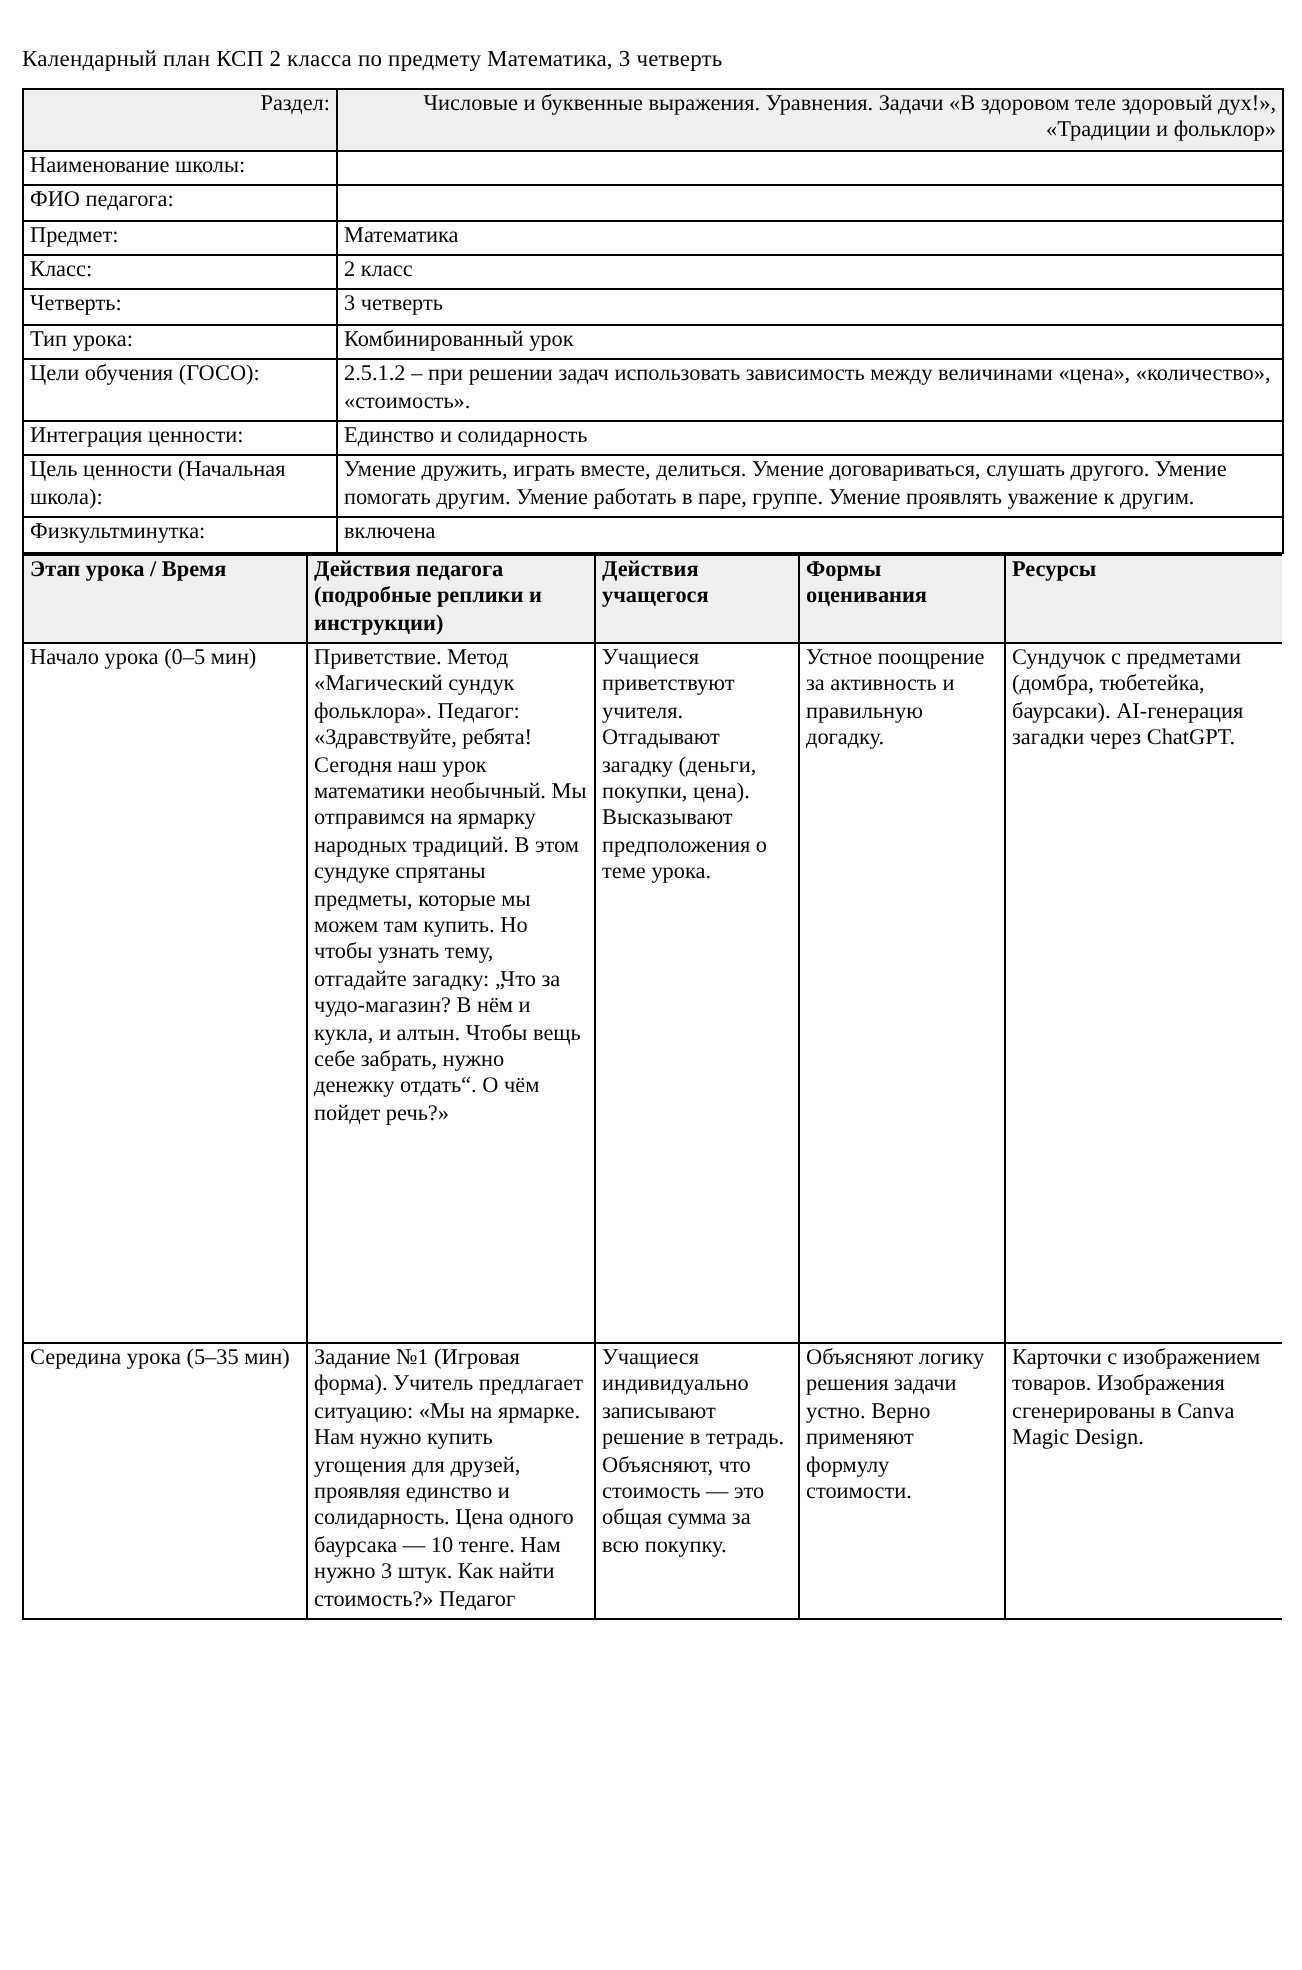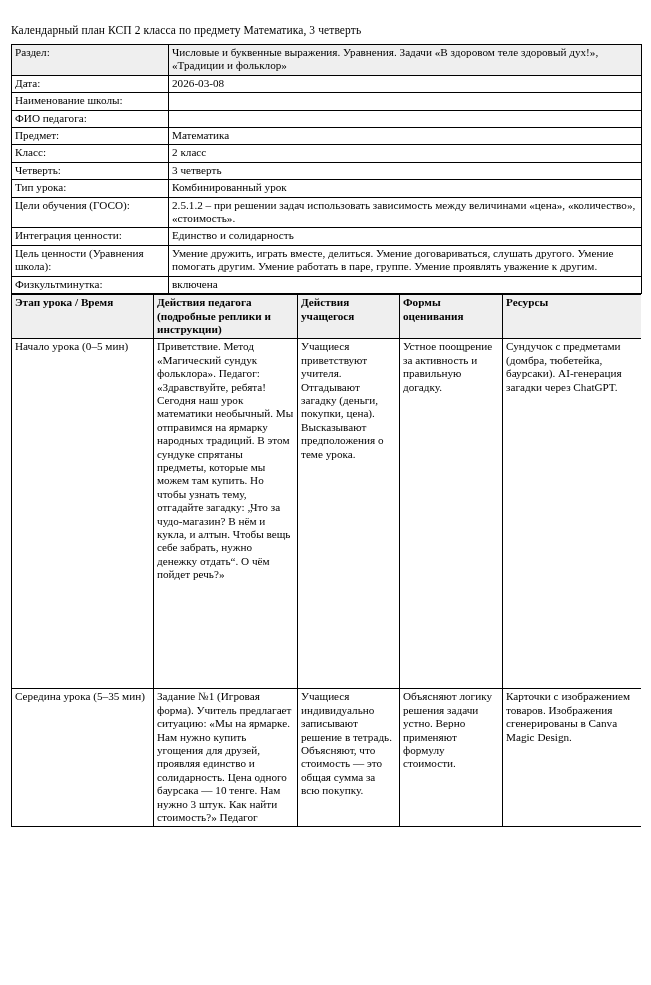--- a/index.html
+++ b/index.html
@@ -41,21 +41,21 @@
     font-size: 11.2px;
     line-height: 13.4px;
     font-weight: normal;
     text-align: left;
     word-wrap: break-word;
     overflow-wrap: break-word;
   }
   
   .info-table col.c-label { width: 157px; }
   .info-table col.c-value { width: 473px; }
-  .info-table tr.shaded td { background: #efefef; }
+  .info-table tr.shaded td { background: #efefef; text-align: right; }
   .section-label {
     font-size: 11.5px;
     line-height: 14px;
     margin: 3px 0 6px 0;
   }
   
   .flow-table col.c1 { width: 142px; }
   .flow-table col.c2 { width: 144px; }
   .flow-table col.c3 { width: 102px; }
   .flow-table col.c4 { width: 103px; }
@@ -78,24 +78,20 @@
     <colgroup>
         <col class="c-label">
         <col class="c-value">
       </colgroup>
     <tbody>
         <tr class="shaded">
           <td>Раздел:</td>
           <td>Числовые и буквенные выражения. Уравнения. Задачи «В здоровом теле здоровый дух!», «Традиции и фольклор»</td>
         </tr>
         <tr>
-          <td>Дата:</td>
-          <td>2026-03-08</td>
-        </tr>
-        <tr>
           <td>Наименование школы:</td>
           <td>&nbsp;</td>
         </tr>
         <tr>
           <td>ФИО педагога:</td>
           <td>&nbsp;</td>
         </tr>
         <tr>
           <td>Предмет:</td>
           <td>Математика</td>
@@ -114,21 +110,21 @@
         </tr>
         <tr>
           <td>Цели обучения (ГОСО):</td>
           <td>2.5.1.2 – при решении задач использовать зависимость между величинами «цена», «количество», «стоимость».</td>
         </tr>
         <tr>
           <td>Интеграция ценности:</td>
           <td>Единство и солидарность</td>
         </tr>
         <tr>
-          <td>Цель ценности (Уравнения школа):</td>
+          <td>Цель ценности (Начальная школа):</td>
           <td>Умение дружить, играть вместе, делиться. Умение договариваться, слушать другого. Умение помогать другим. Умение работать в паре, группе. Умение проявлять уважение к другим.</td>
         </tr>
         <tr>
           <td>Физкультминутка:</td>
           <td>включена</td>
         </tr>
       </tbody>
   </table>
 
 

